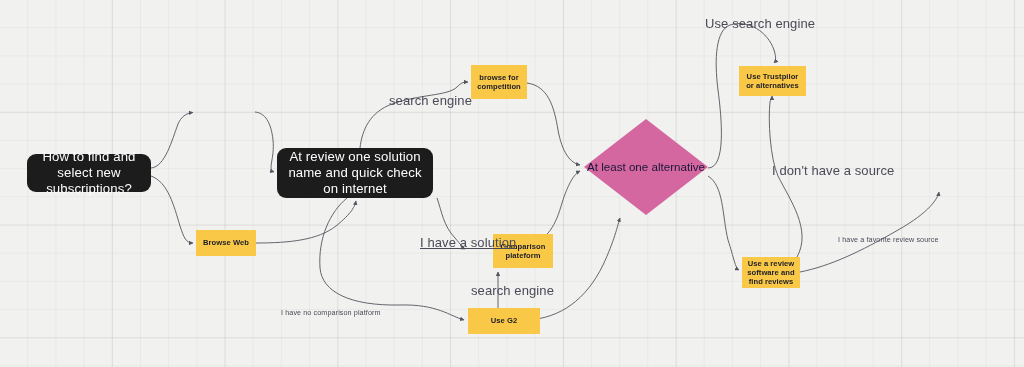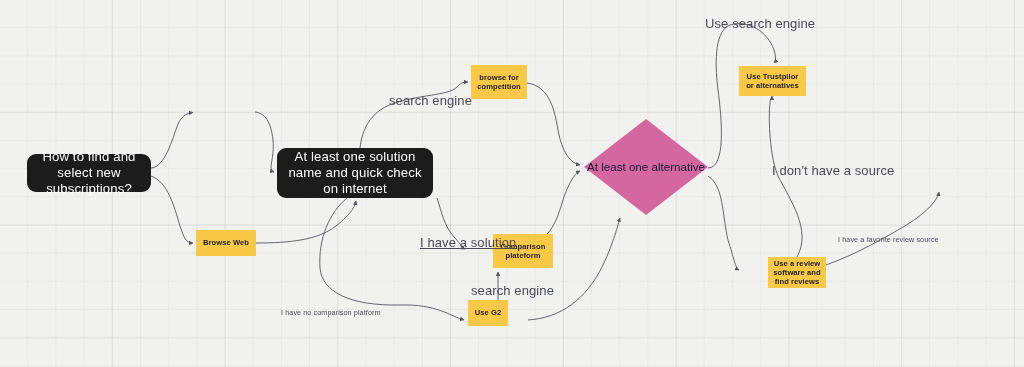--- a/index.html
+++ b/index.html
@@ -141,47 +141,47 @@
   <div class="node node-dark" style="left:27px; top:154px; width:124px; height:38px;">
     <span>How to find and select new subscriptions?</span>
   </div>
 
 
   <div class="node node-yellow" style="left:196px; top:230px; width:60px; height:26px;">
     <span>Browse Web</span>
   </div>
 
   <div class="node node-dark" style="left:277px; top:148px; width:156px; height:50px;">
-    <span>At least one solution name and quick check on internet</span>
+    <span>At review one solution name and quick check on internet</span>
   </div>
 
   <div class="node node-yellow" style="left:471px; top:65px; width:56px; height:34px;">
     <span>browse for competition</span>
   </div>
 
   <div class="node node-yellow" style="left:468px; top:234px; width:60px; height:34px;margin-left:25px;">
     <span>Comparison plateform</span>
   </div>
 
-  <div class="node node-yellow" style="left:468px; top:300px; width:40px; height:26px;">
+  <div class="node node-yellow" style="left:468px; top:308px; width:72px; height:26px;">
     <span>Use G2</span>
   </div>
 
   <div class="node-diamond-wrap" style="left:584px; top:119px; width:124px; height:96px;">
     <div class="node-diamond-shape"></div>
     <div class="node-diamond-label">
       <span>At least one alternative</span>
     </div>
   </div>
 
   <div class="node node-yellow" style="left:739px; top:66px; width:67px; height:30px;">
     <span>Use Trustpilor or alternatives</span>
   </div>
 
-  <div class="node node-yellow" style="left:742px; top:257px; width:58px; height:31px;margin-left:26px;">
+  <div class="node node-yellow" style="left:742px; top:257px; width:58px; height:31px;">
     <span>Use a review software and find reviews</span>
   </div>
 
 
   <div class="edge-label" style="left:389px; top:93px;">search engine</div>
 
   <div class="edge-label" style="left:420px; top:235px;text-decoration:underline;">I have a solution</div>
 
   <div class="edge-label" style="left:471px; top:283px;">search engine</div>
 

